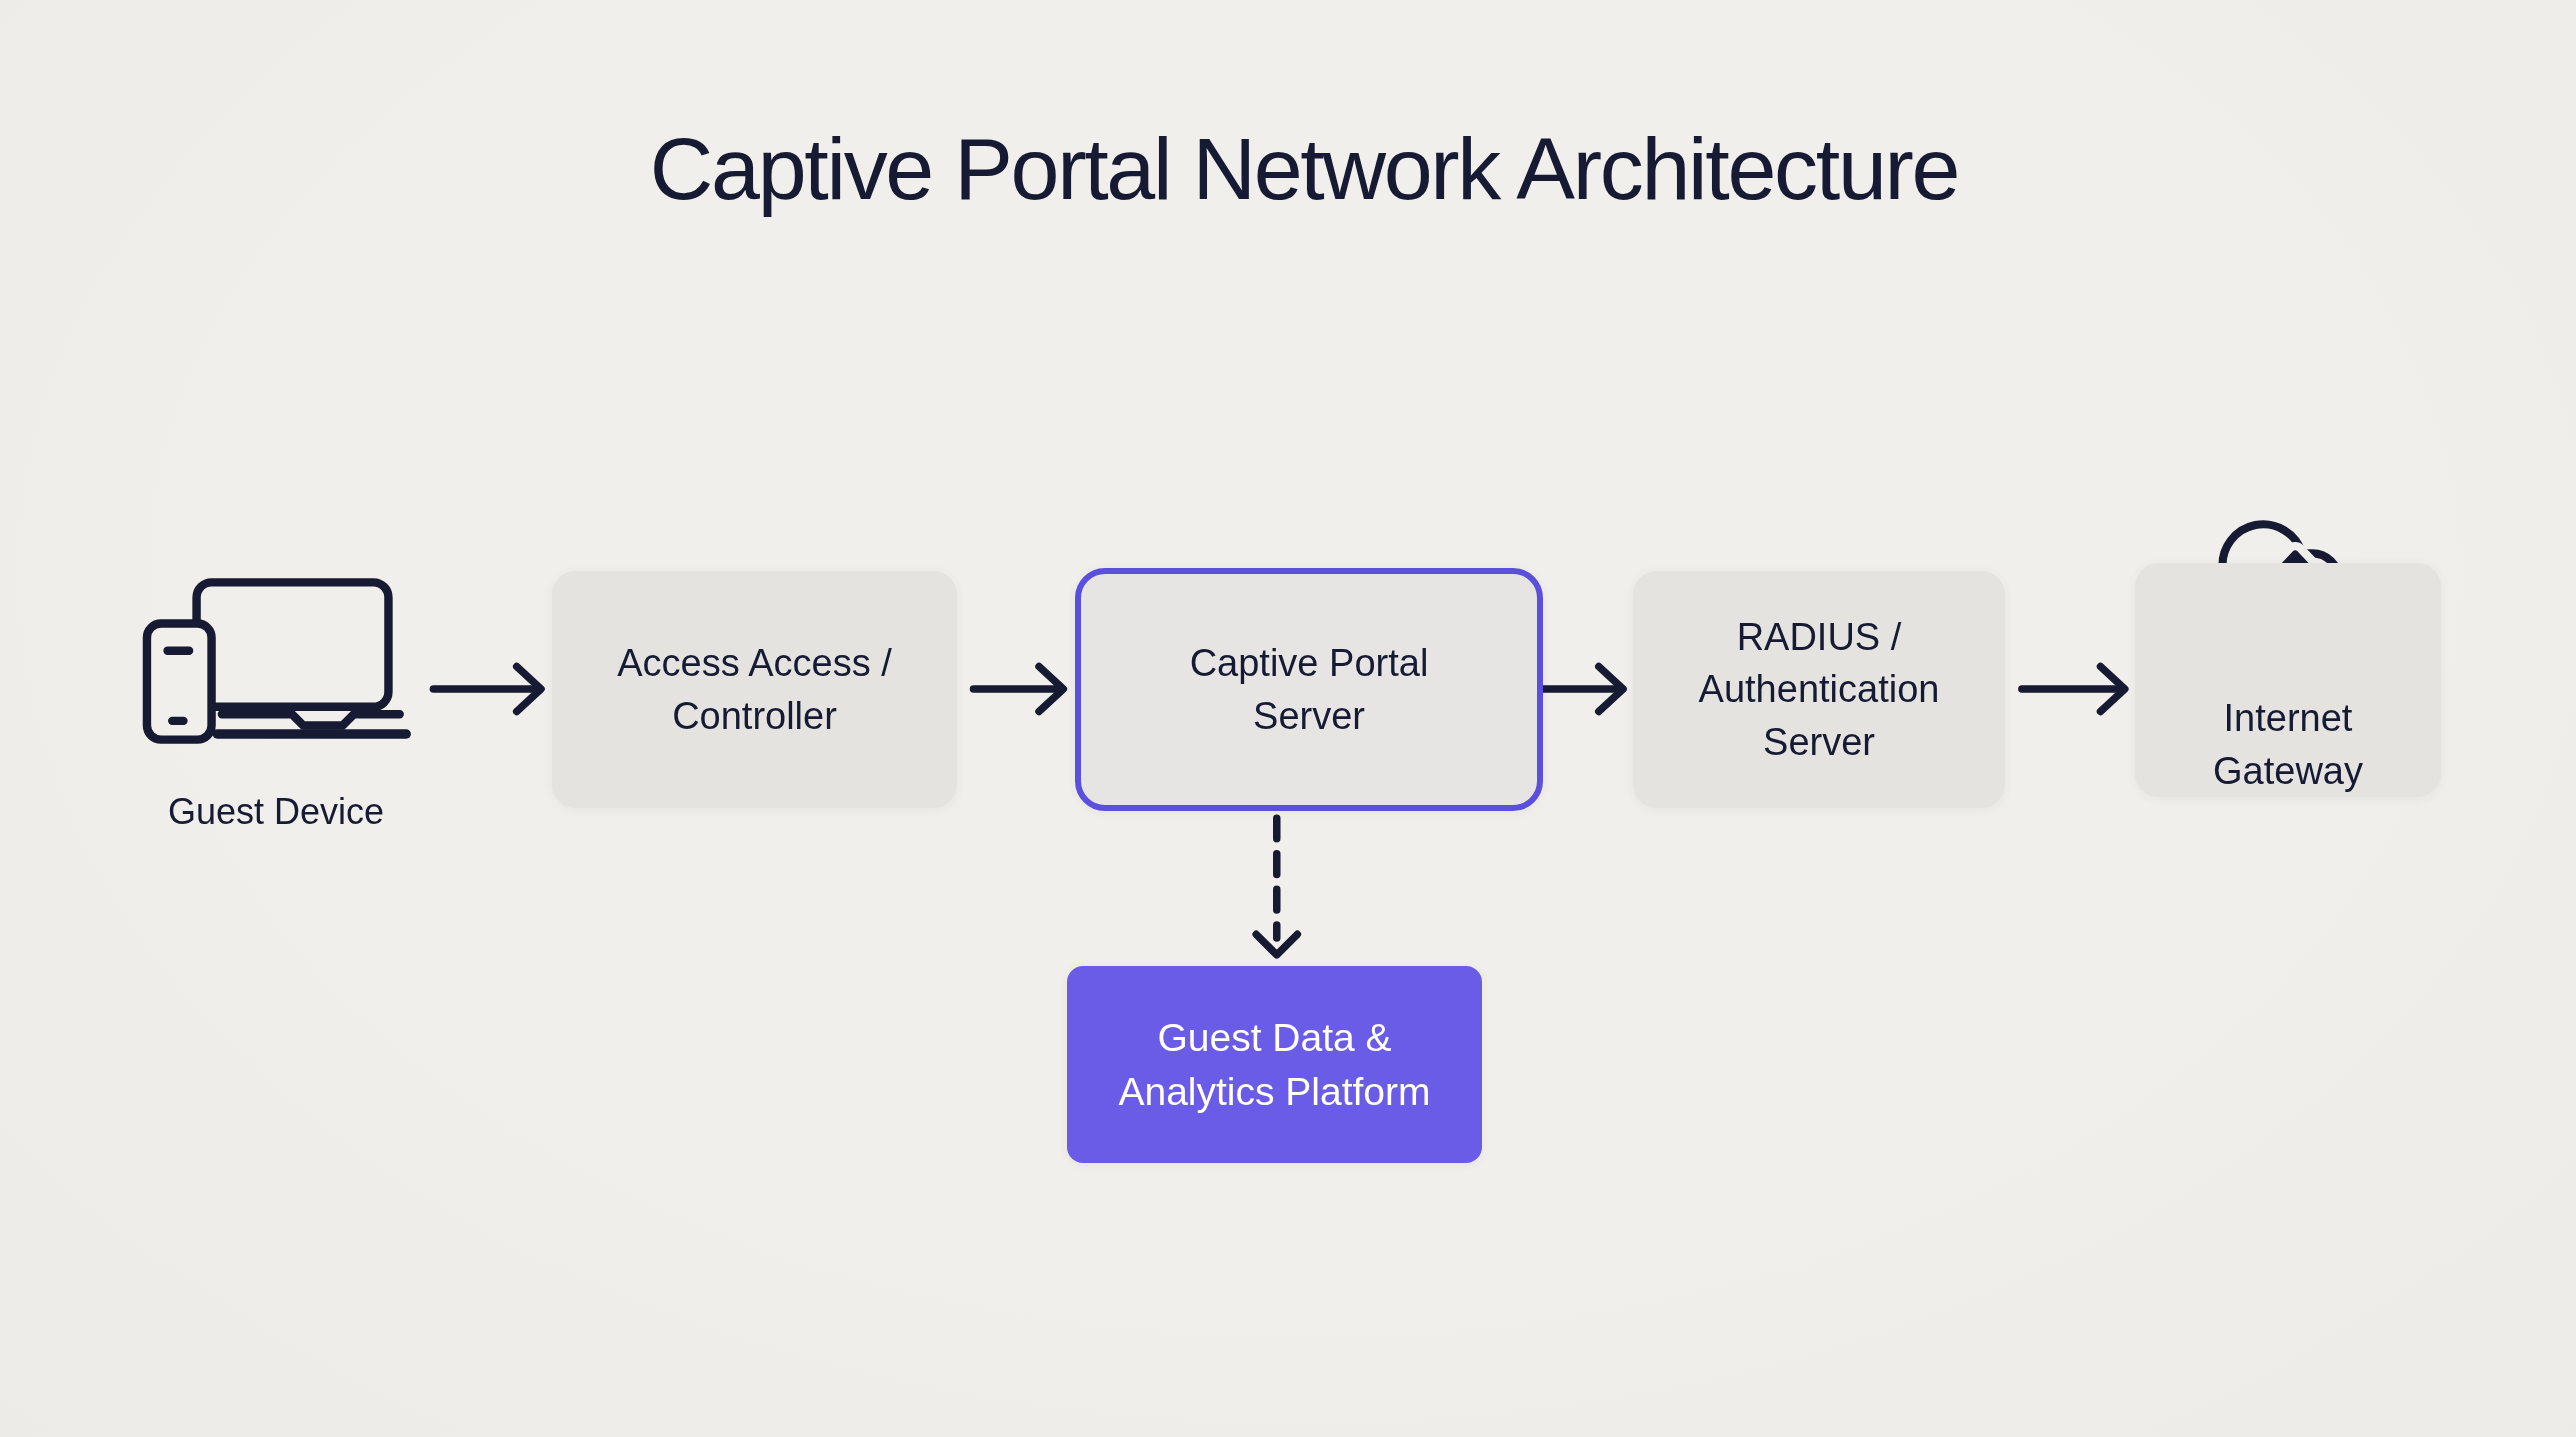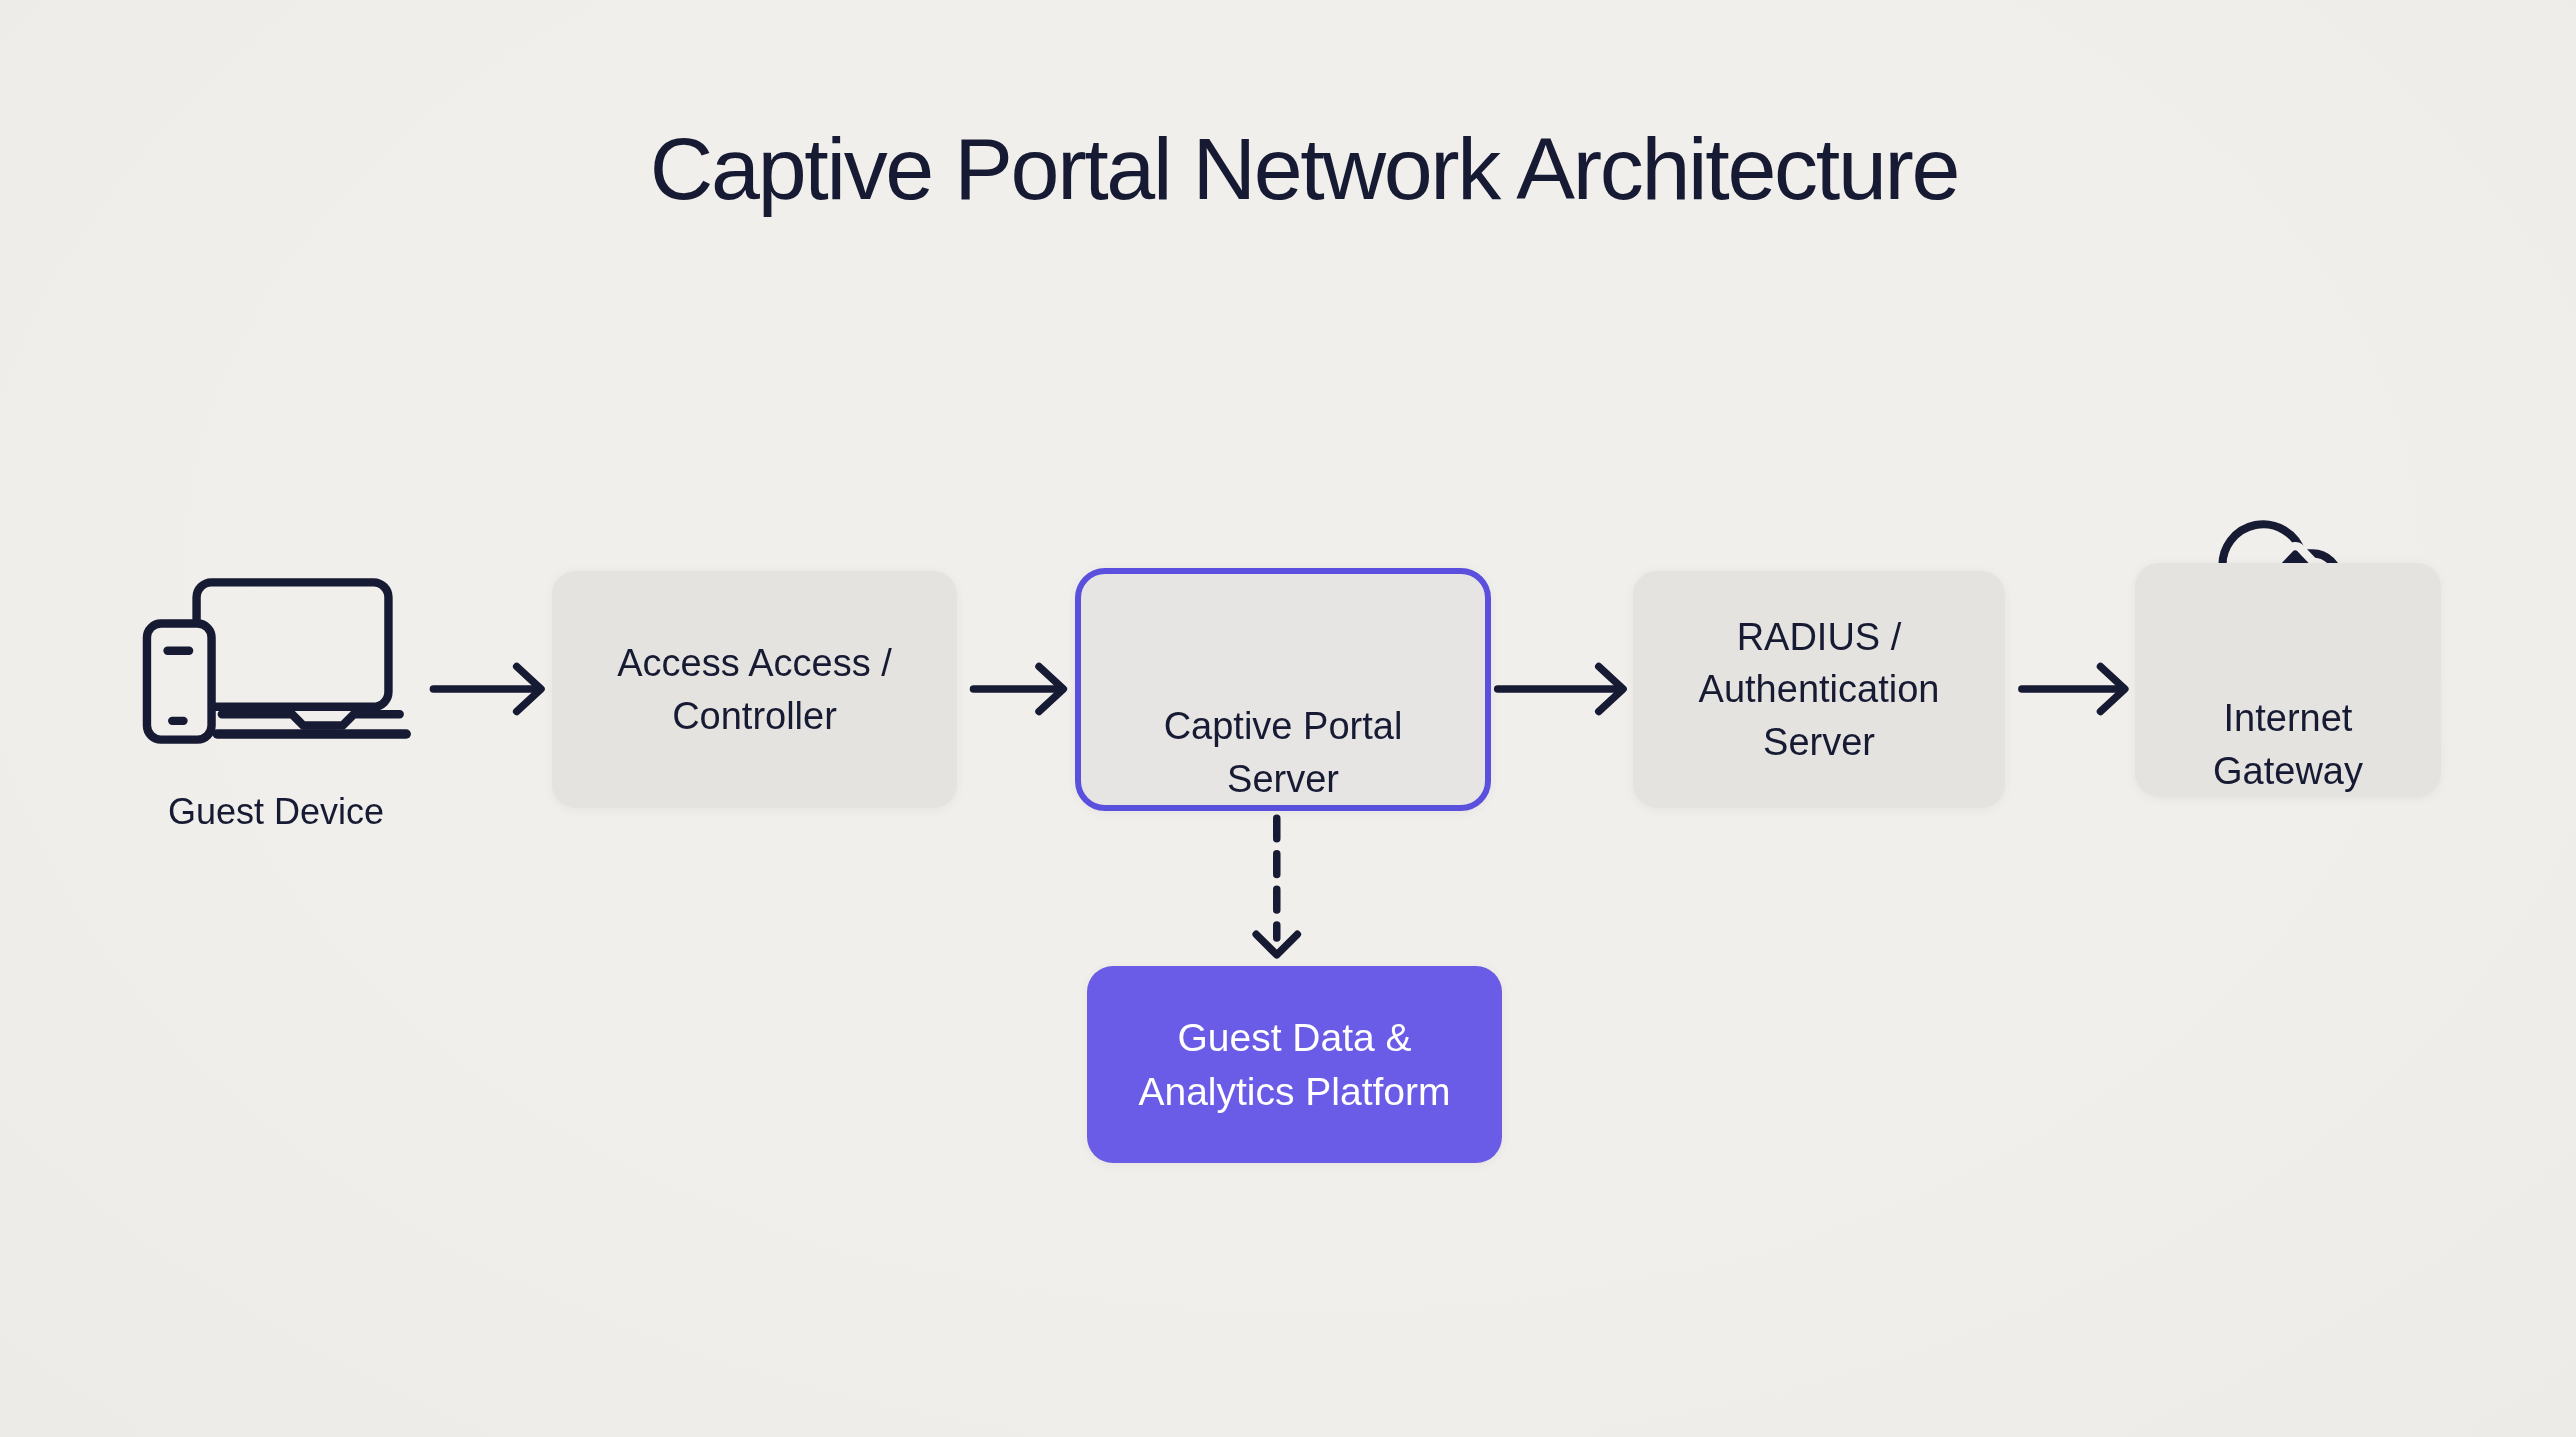--- a/index.html
+++ b/index.html
@@ -34,35 +34,33 @@
     background: var(--box-fill);
     border-radius: 24px;
     font-size: 38px;
     line-height: 1.38;
     font-weight: 400;
     box-shadow: 0 1.9px 9.4px rgba(70,70,60,0.06);
   }
   .node-line { display: block; white-space: nowrap; }
   #box-access-point { left: 552px; top: 571px; width: 405px; height: 237px; }
   #box-captive-portal {
-    left: 1075px; top: 568px; width: 416px; height: 243px;
+    left: 1075px; top: 568px; width: 468px; height: 243px;
     background: #e6e5e3;
     border: 6.6px solid var(--accent-purple);
     border-radius: 30px;
-    justify-content: flex-end;
   }
   #box-radius { left: 1633px; top: 571px; width: 372px; height: 237px; text-align: right; }
   #box-gateway { left: 2135px; top: 563px; width: 306px; height: 234px; justify-content: flex-end; }
   #box-analytics {
     left: 1067px; top: 966px; width: 415px; height: 197px;
     background: var(--analytics-purple);
     color: var(--text-on-purple);
     font-size: 39px;
-    border-radius: 26px;
-    margin-left: 20px;
+    border-radius: 16px;
   }
   .guest-label {
     position: absolute;
     left: 112px; top: 791px; width: 328px;
     text-align: center;
     font-size: 36px;
     color: var(--ink);
   }
   svg.overlay { position: absolute; left: 0; top: 0; }
   .ink-stroke {

